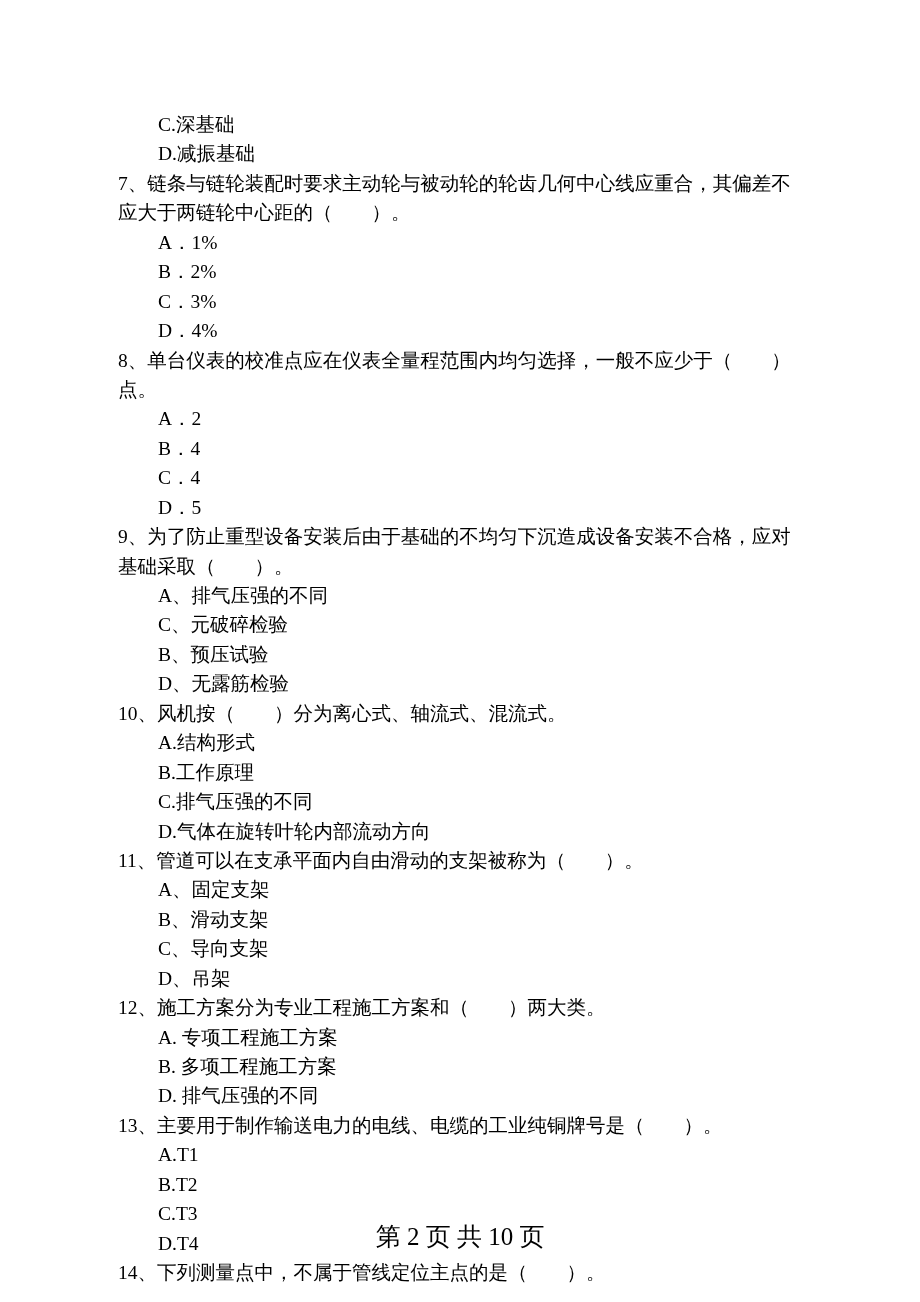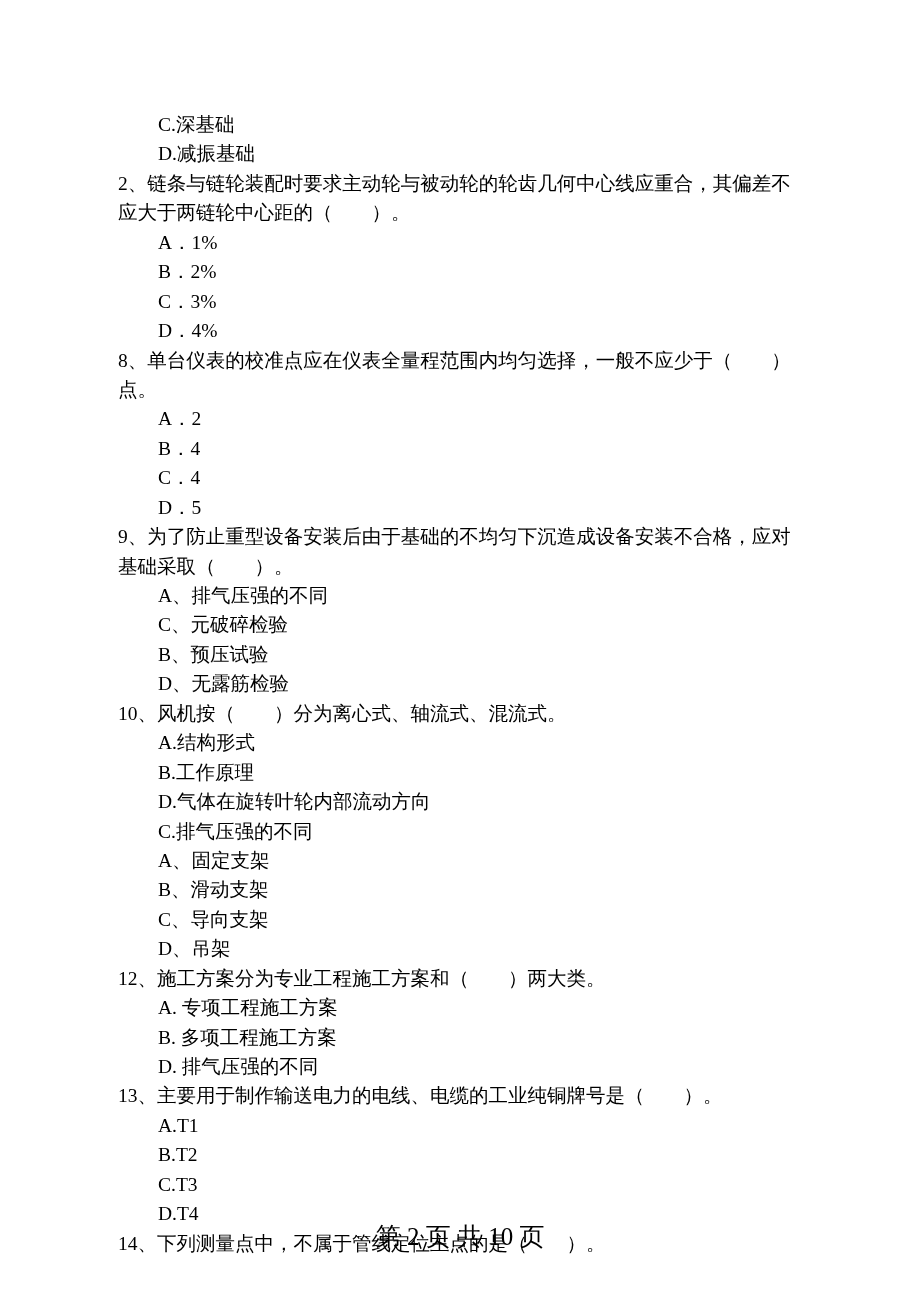--- a/index.html
+++ b/index.html
@@ -38,44 +38,45 @@
   }
 </style>
 </head>
 <body>
 
 <div class="page">
 
   <div class="option">C.深基础</div>
   <div class="option">D.减振基础</div>
 
-  <div class="q">2、链条与链轮装配时要求主动轮与被动轮的轮齿几何中心线应重合，其偏差不应大于两链轮中心距的（　　）。</div>
+  <div class="q">7、链条与链轮装配时要求主动轮与被动轮的轮齿几何中心线应重合，其偏差不应大于两链轮中心距的（　　）。</div>
   <div class="option">A．1%</div>
   <div class="option">B．2%</div>
   <div class="option">C．3%</div>
   <div class="option">D．4%</div>
 
   <div class="q">8、单台仪表的校准点应在仪表全量程范围内均匀选择，一般不应少于（　　）点。</div>
   <div class="option">A．2</div>
   <div class="option">B．4</div>
   <div class="option">C．4</div>
   <div class="option">D．5</div>
 
   <div class="q">9、为了防止重型设备安装后由于基础的不均匀下沉造成设备安装不合格，应对基础采取（　　）。</div>
   <div class="option">A、排气压强的不同</div>
   <div class="option">C、元破碎检验</div>
   <div class="option">B、预压试验</div>
   <div class="option">D、无露筋检验</div>
 
   <div class="q">10、风机按（　　）分为离心式、轴流式、混流式。</div>
   <div class="option">A.结构形式</div>
   <div class="option">B.工作原理</div>
+  <div class="option">C.排气压强的不同</div>
   <div class="option">D.气体在旋转叶轮内部流动方向</div>
-  <div class="option">C.排气压强的不同</div>
 
+  <div class="q">11、管道可以在支承平面内自由滑动的支架被称为（　　）。</div>
   <div class="option">A、固定支架</div>
   <div class="option">B、滑动支架</div>
   <div class="option">C、导向支架</div>
   <div class="option">D、吊架</div>
 
   <div class="q">12、施工方案分为专业工程施工方案和（　　）两大类。</div>
   <div class="option">A. 专项工程施工方案</div>
   <div class="option">B. 多项工程施工方案</div>
   <div class="option">D. 排气压强的不同</div>
 

